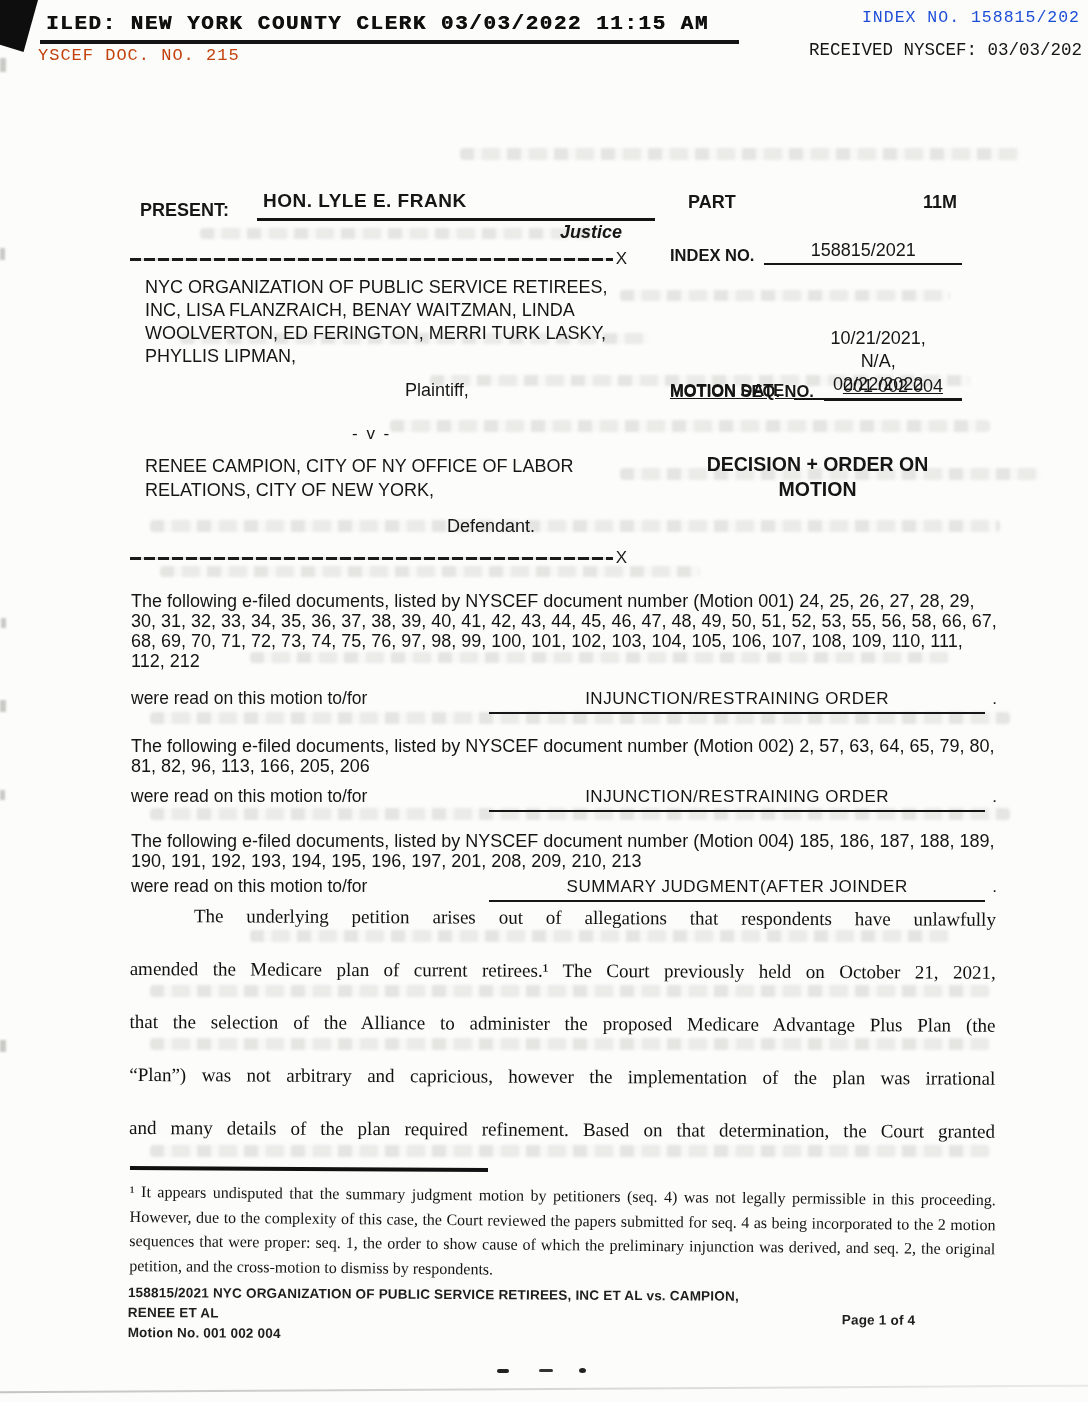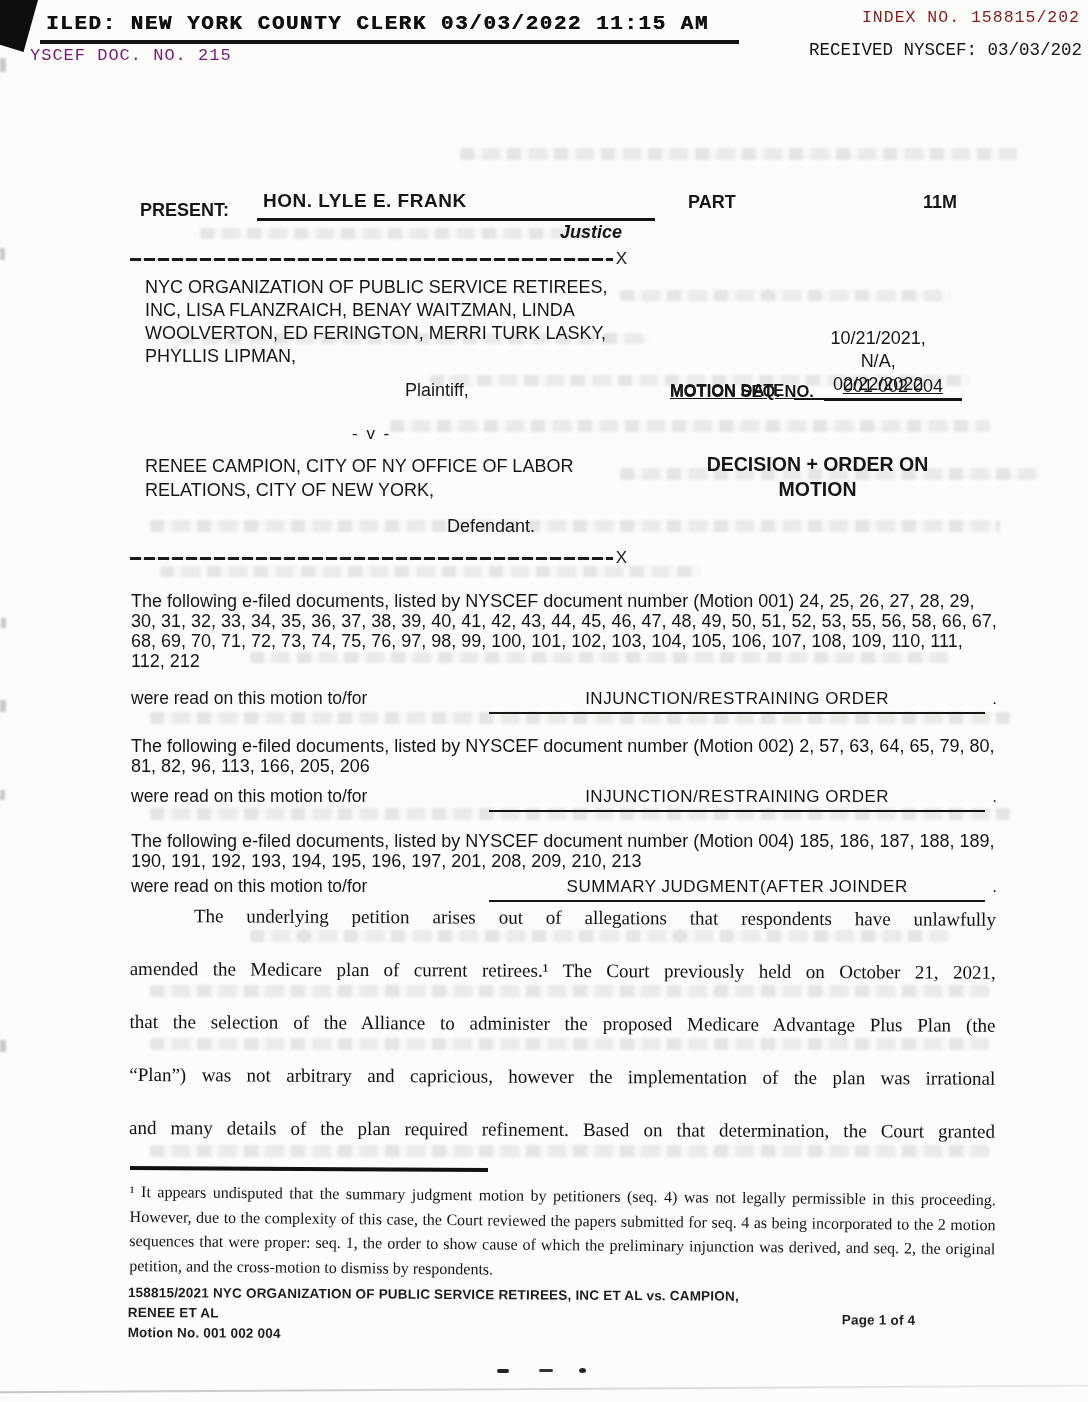--- a/index.html
+++ b/index.html
@@ -27,22 +27,22 @@
   .dots { left:497px; top:1368px; display:flex; align-items:center; }
   .dots .d1 { width:12px; height:4px; background:#222; border-radius:2px; }
   .dots .d2 { width:14px; height:3px; background:#333; margin-left:30px; border-radius:2px; }
   .dots .d3 { width:7px; height:5px; background:#222; margin-left:26px; border-radius:50%; }
 
   
   .stamp { left:40px; top:12px; font-weight:bold; font-size:21px; letter-spacing:1.5px;
     color:#101010; border-bottom:4px solid #141414; padding:0 30px 5px 6px;
     text-shadow:0.5px 0 0 #101010; }
   .index-faint { right:8px; top:8px; font-size:16.5px; letter-spacing:1px;
-    color:#7f1d1d; filter:blur(0.4px); }
-  .yscef-doc { left:30px; top:46px; font-size:17px; letter-spacing:1px; color:#701a75; }
+    color:#1d4ed8; filter:blur(0.4px); }
+  .yscef-doc { left:38px; top:46px; font-size:17px; letter-spacing:1px; color:#c2410c; }
   .received  { right:6px; top:40px; font-size:17.5px; color:#161616; }
 
   .court-title { left:0; top:106px; width:100%; text-align:center; font-weight:bold;
     font-size:25px; line-height:31px; letter-spacing:0.3px; color:#141414; }
 
   
   .present-row { left:140px; top:190px; display:flex; align-items:flex-end; }
   .present-label { font-weight:bold; font-size:18px; }
   .judge-underline { margin-left:28px; width:392px; border-bottom:3px solid #141414;
     padding:0 0 6px 6px; }
@@ -153,20 +153,24 @@
     <span class="part-value">11M</span>
   </div>
 
   <div class="abs justice">Justice</div>
 
   <div class="abs xline xline1">
     <span class="dashes"></span>
     <span class="xchar">X</span>
   </div>
 
+  <div class="abs field-row index-row">
+    <span class="field-label">INDEX NO.</span>
+    <span class="field-value">158815/2021</span>
+  </div>
   <div class="abs field-row motion-date-row">
     <span class="field-label">MOTION DATE</span>
     <span class="field-value md-lines">
       <div>10/21/2021,</div>
       <div>N/A,</div>
       <div>02/22/2022</div>
     </span>
   </div>
   <div class="abs field-row motion-seq-row">
     <span class="field-label">MOTION SEQ. NO.</span>

